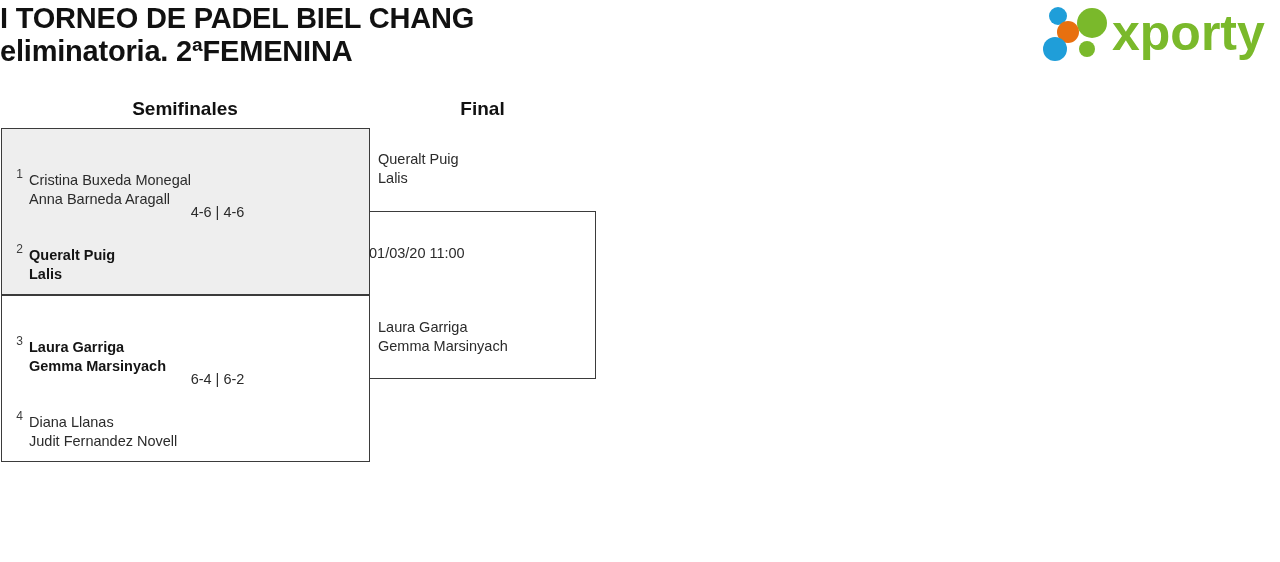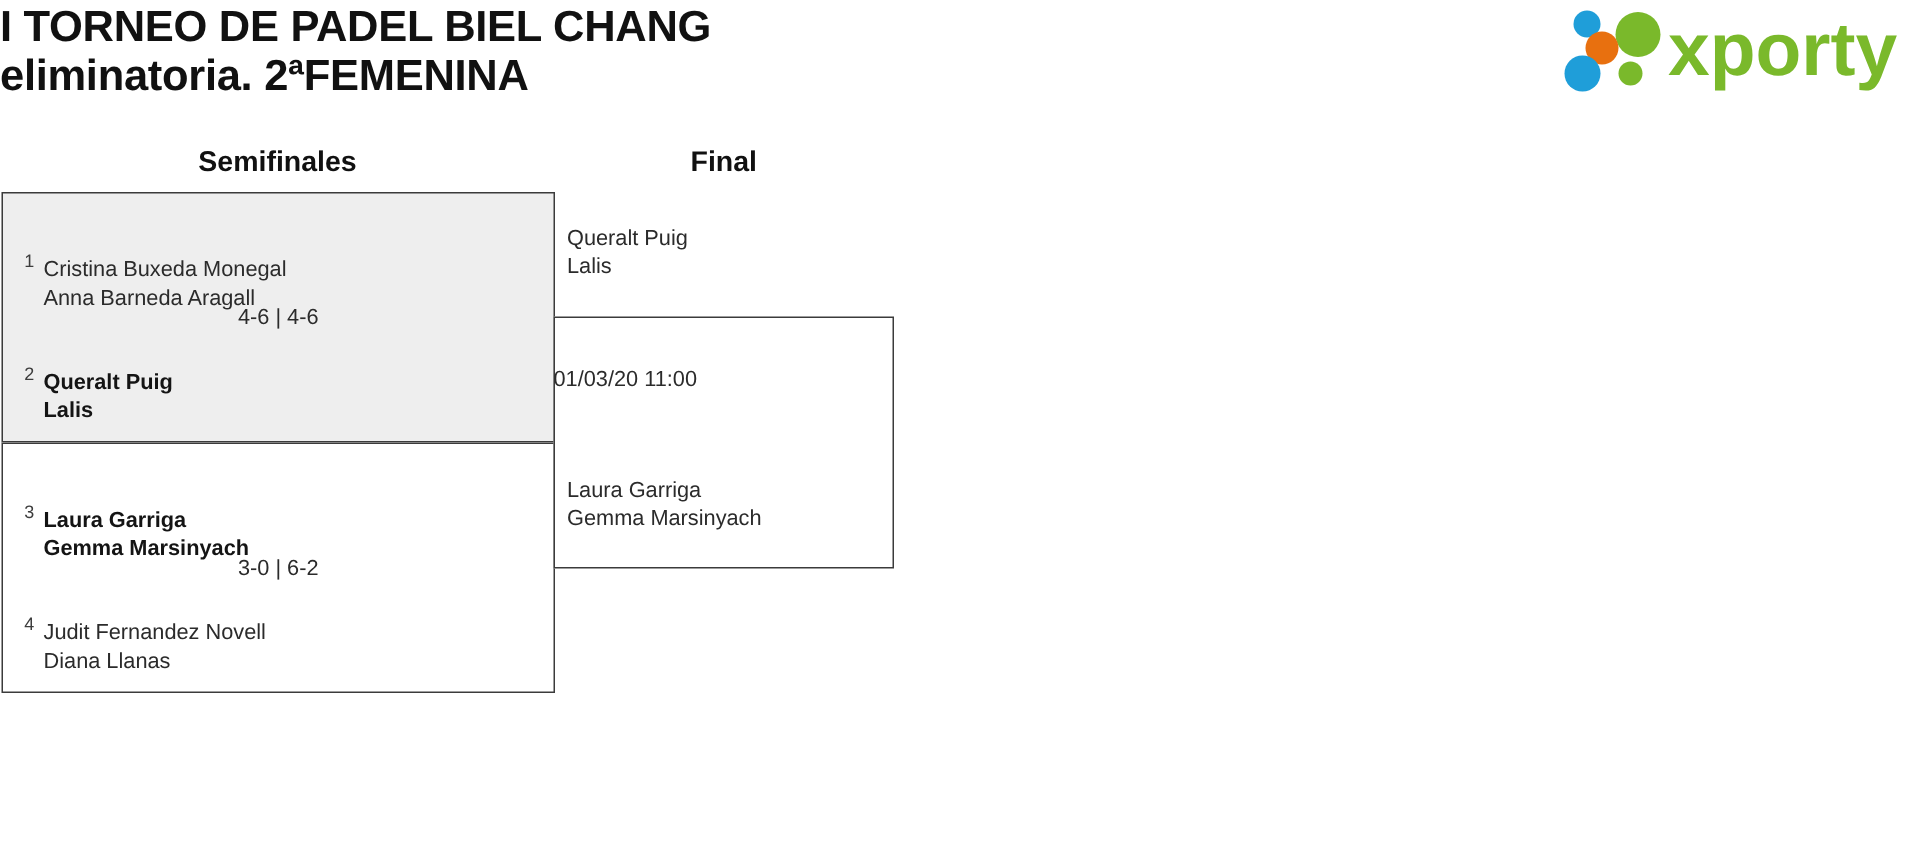--- a/index.html
+++ b/index.html
@@ -145,20 +145,21 @@
     position: absolute;
     left: 0;
     top: 50%;
     transform: translateY(-50%);
     width: 100%;
     text-align: center;
     font-size: 14.5px;
     line-height: 18px;
     color: #2b2b2b;
     white-space: nowrap;
+    padding-left: 32px;
   }
 
   
   .final-participant {
     position: absolute;
     box-sizing: border-box;
     padding-left: 9px;
     font-size: 14.5px;
     line-height: 19px;
     color: #2b2b2b;
@@ -243,27 +244,27 @@
   <div class="match-box" id="match-sf2">
 
     <div class="participant top winner">
       <span class="seed">3</span>
       <span class="players">
         <span class="p-line">Laura Garriga</span>
         <span class="p-line">Gemma Marsinyach</span>
       </span>
     </div>
 
-    <div class="score">3-0 | 6-2</div>
+    <div class="score">6-4 | 6-2</div>
 
     <div class="participant bottom">
       <span class="seed">4</span>
       <span class="players">
+        <span class="p-line">Diana Llanas</span>
         <span class="p-line">Judit Fernandez Novell</span>
-        <span class="p-line">Diana Llanas</span>
       </span>
     </div>
 
   </div>
 
   <div class="match-box" id="match-final"></div>
 
   <div class="final-participant" id="final-participant-top">
     <span class="p-line">Queralt Puig</span>
     <span class="p-line">Lalis</span>

